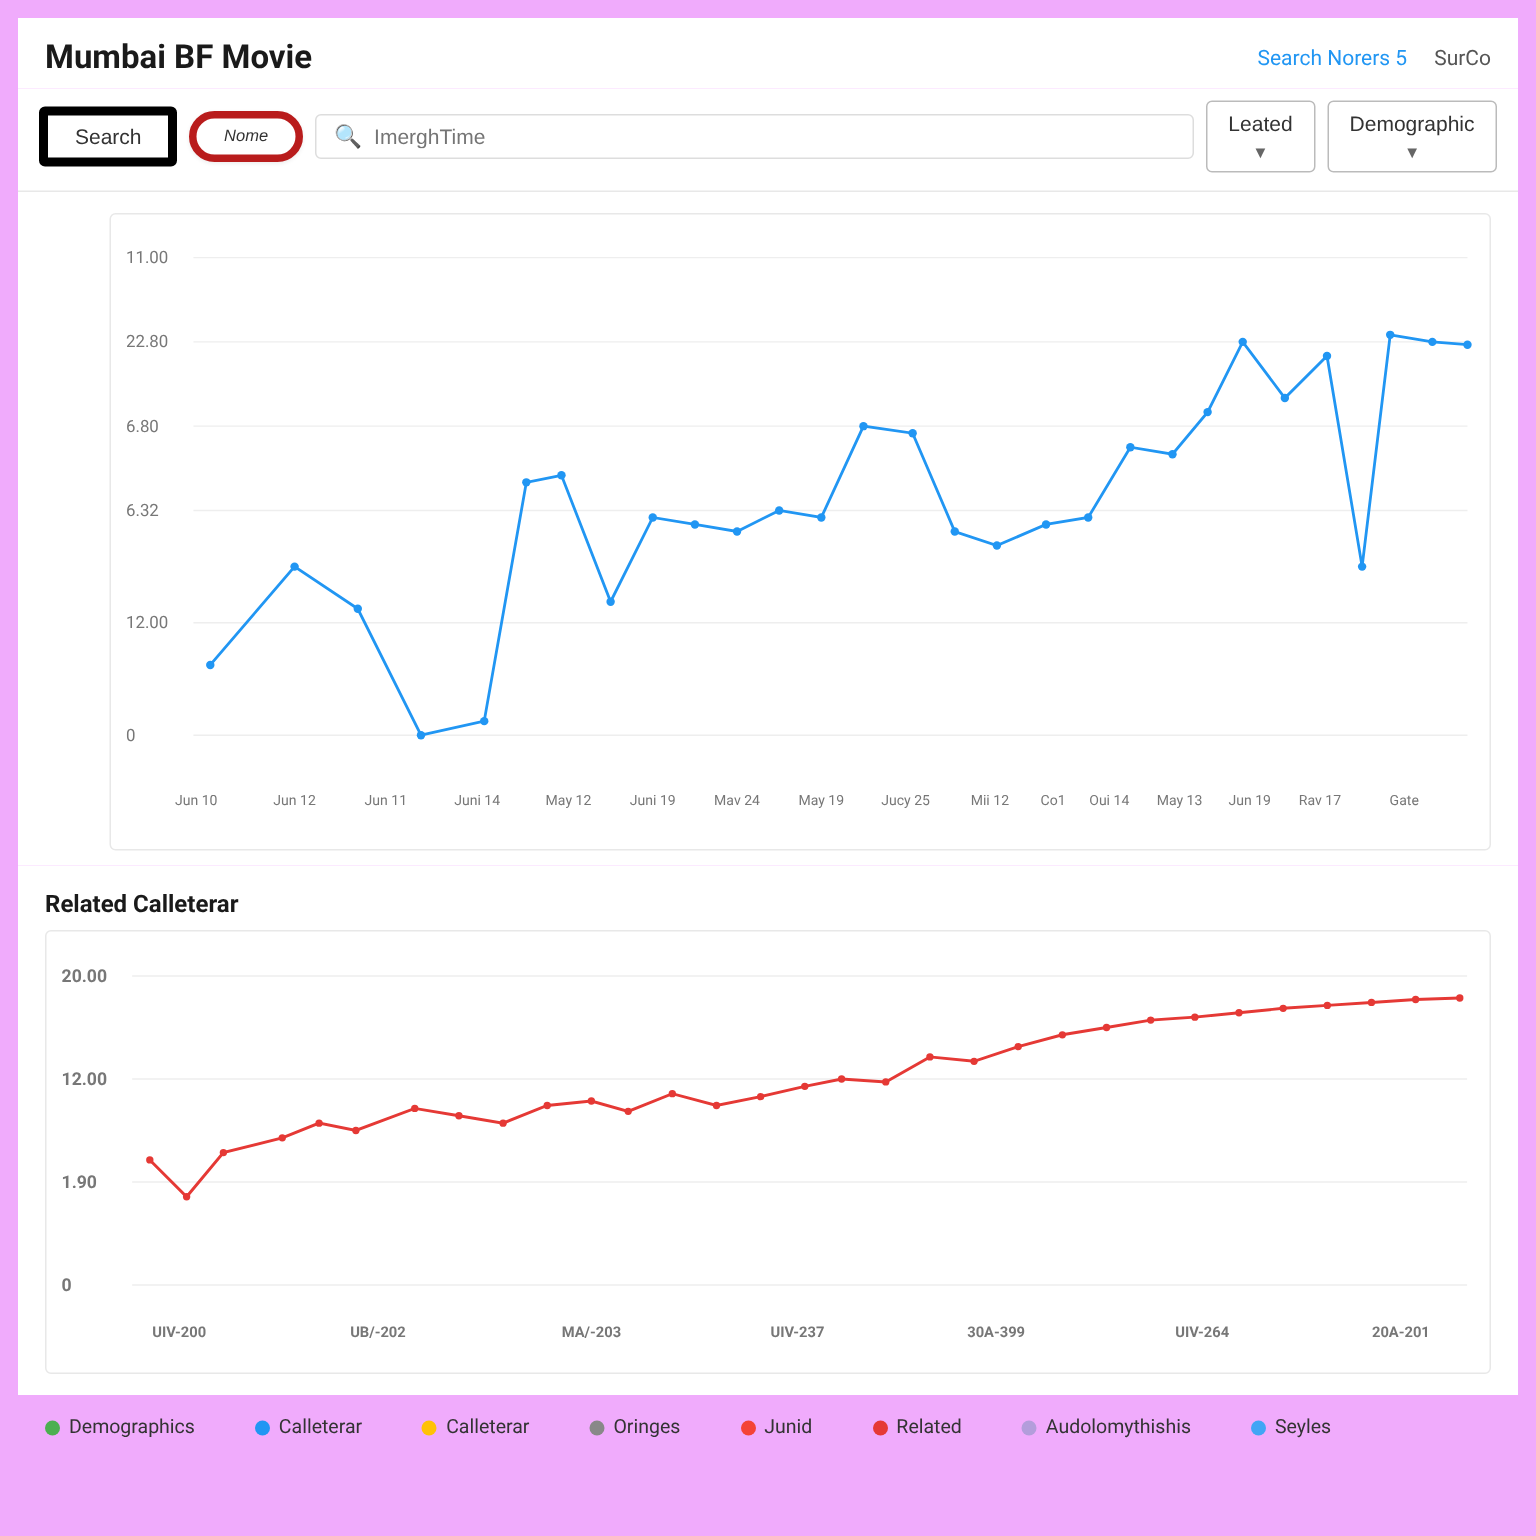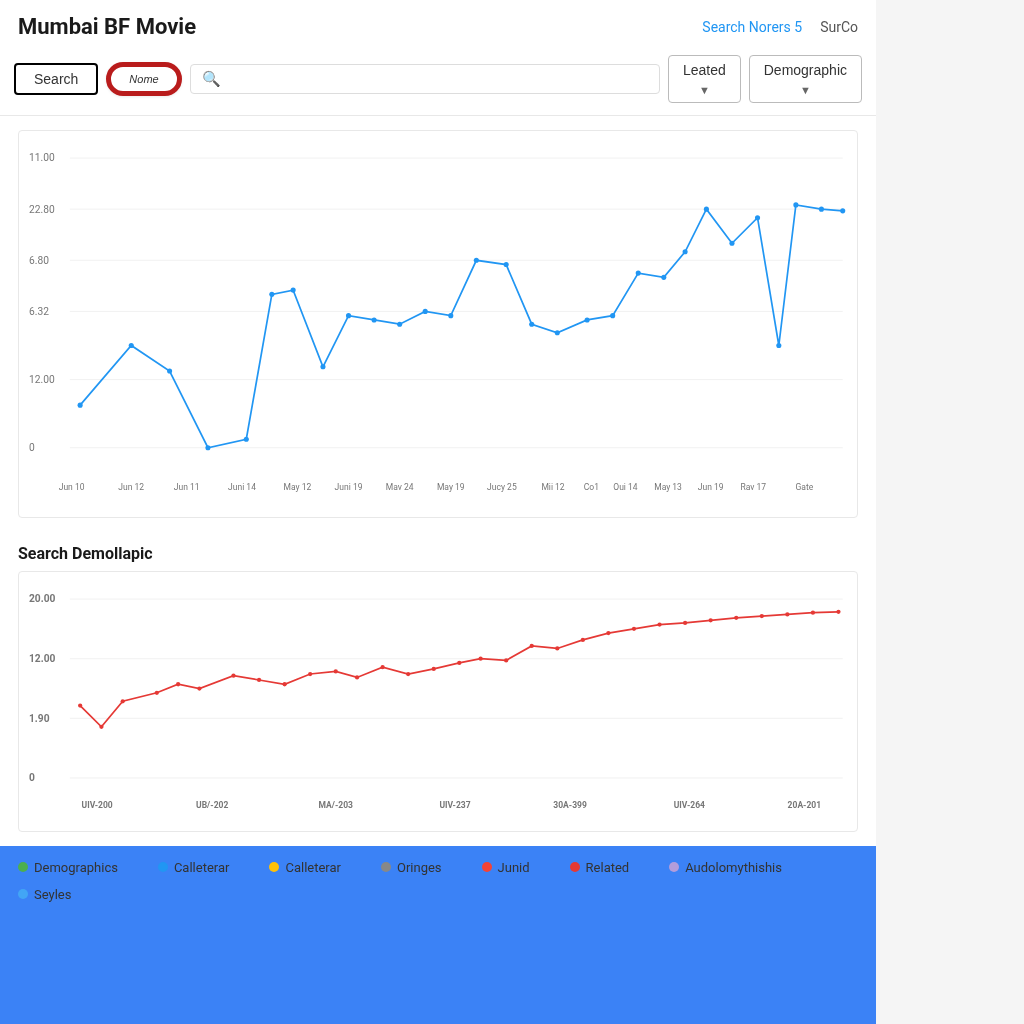--- a/index.html
+++ b/index.html
@@ -4,24 +4,24 @@
   <style>
     * { box-sizing: border-box; margin: 0; padding: 0; }
     body {
       font-family: -apple-system, BlinkMacSystemFont, 'Segoe UI', Roboto, sans-serif;
       background: #f5f5f5;
       width: 1024px;
       min-height: 1024px;
       color: #333;
     }
     .page-wrapper {
-      background: #3b82f6;
-      width: 876px;
+      background: #f0abfc;
+      width: 1024px;
       min-height: 1024px;
-      padding: 0;
+      padding: 12px;
     }
     
     .header {
       display: flex;
       align-items: center;
       justify-content: space-between;
       padding: 14px 18px 8px 18px;
       background: #fff;
     }
     .header-title {
@@ -48,21 +48,21 @@
     .toolbar {
       display: flex;
       align-items: center;
       gap: 8px;
       padding: 8px 14px 12px 14px;
       background: #fff;
       border-bottom: 1px solid #e8e8e8;
     }
     .btn-search {
       padding: 6px 18px;
-      border: 2px solid #000000;
+      border: 6px solid #000000;
       border-radius: 4px;
       background: #fff;
       font-size: 14px;
       cursor: pointer;
       color: #333;
     }
     .btn-nome {
       padding: 6px 18px;
       border: 5px solid #b91c1c;
       border-radius: 20px;
@@ -117,20 +117,21 @@
       background: #fff;
       padding: 14px 18px 10px 18px;
       margin: 0;
     }
     .chart-container {
       background: #fff;
       border: 1px solid #e8e8e8;
       border-radius: 4px;
       padding: 10px 10px 10px 10px;
       position: relative;
+      margin-left: 43px;
     }
     svg.line-chart {
       width: 100%;
       display: block;
     }
     
     .related-section {
       background: #fff;
       padding: 0 18px 14px 18px;
       margin-top: 0;
@@ -181,20 +182,21 @@
       <a class="header-link">Search Norers 5</a>
       <span class="header-surco">SurCo</span>
     </div>
   </div>
 
   <div class="toolbar">
     <button class="btn-search">Search</button>
     <button class="btn-nome">Nome</button>
     <div class="search-input-wrapper">
       <span class="search-icon-svg">🔍</span>
+      <input class="search-input" type="text" placeholder="ImerghTime" style="">
     </div>
     <button class="btn-dropdown">
       <span>Leated</span>
       <span class="chevron">▼</span>
     </button>
     <button class="btn-dropdown">
       <span>Demographic</span>
       <span class="chevron">▼</span>
     </button>
   </div>
@@ -293,21 +295,21 @@
         <text x="700" y="410" font-size="10" fill="#777" text-anchor="middle">Oui 14</text>
         <text x="750" y="410" font-size="10" fill="#777" text-anchor="middle">May 13</text>
         <text x="800" y="410" font-size="10" fill="#777" text-anchor="middle">Jun 19</text>
         <text x="850" y="410" font-size="10" fill="#777" text-anchor="middle">Rav 17</text>
         <text x="910" y="410" font-size="10" fill="#777" text-anchor="middle">Gate</text>
       </svg>
     </div>
   </div>
 
   <div class="related-section">
-    <div class="related-title">Search Demollapic</div>
+    <div class="related-title">Related Calleterar</div>
     <div class="related-chart-container">
       <svg class="line-chart" viewBox="0 0 960 280" xmlns="http://www.w3.org/2000/svg">
 
         <line x1="48" y1="20" x2="955" y2="20" stroke="#eee" stroke-width="1"></line>
         <line x1="48" y1="90" x2="955" y2="90" stroke="#eee" stroke-width="1"></line>
         <line x1="48" y1="160" x2="955" y2="160" stroke="#eee" stroke-width="1"></line>
         <line x1="48" y1="230" x2="955" y2="230" stroke="#eee" stroke-width="1"></line>
 
         <text x="0" y="24" font-size="12" fill="#777">20.00</text>
         <text x="0" y="94" font-size="12" fill="#777">12.00</text>

